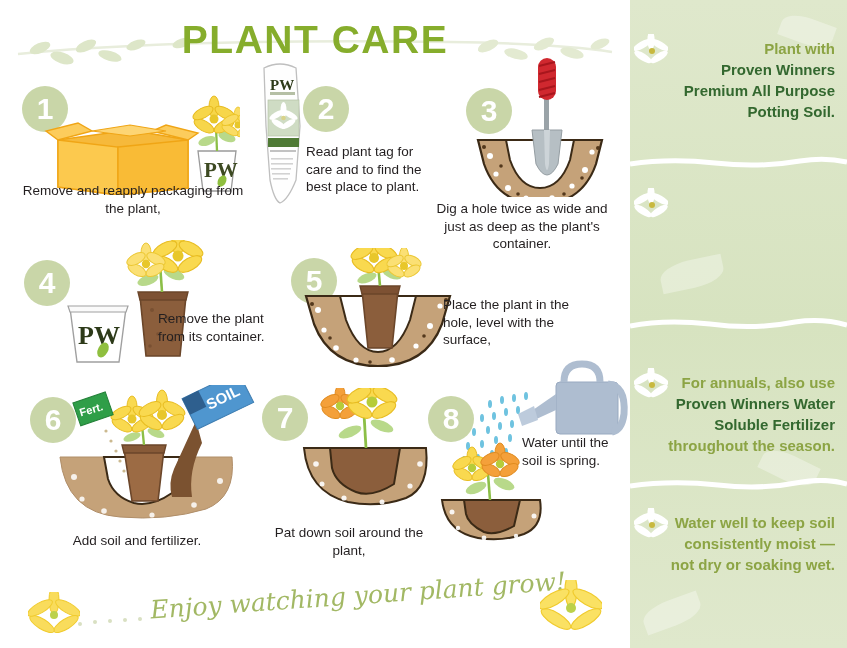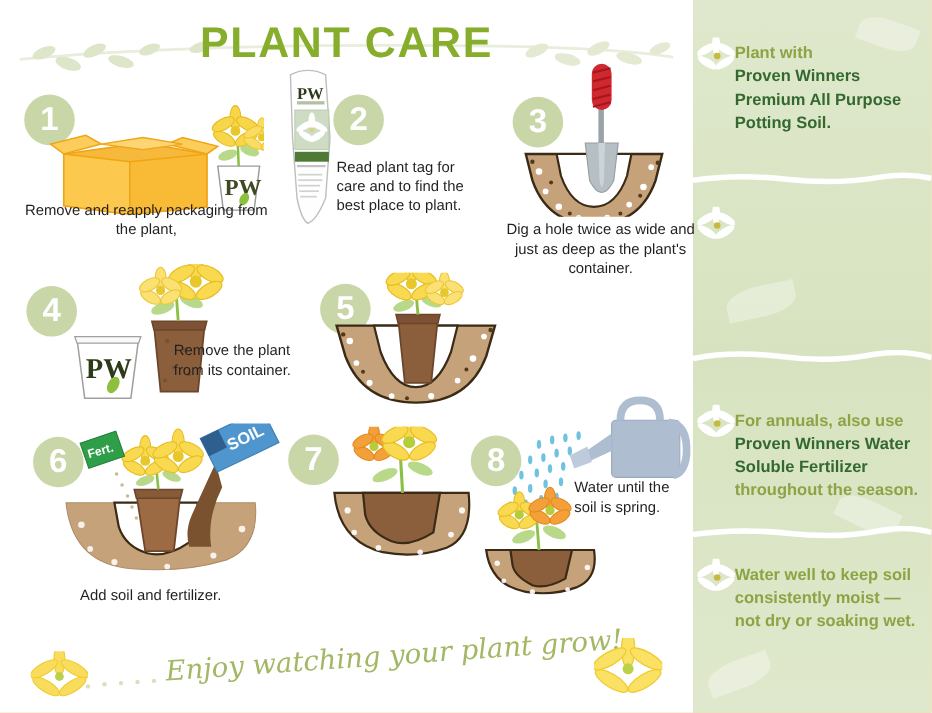--- a/index.html
+++ b/index.html
@@ -5,21 +5,21 @@
   * { box-sizing: border-box; margin: 0; padding: 0; }
   html, body {
     width: 847px; height: 648px;
     background: #ffffff;
     font-family: "Liberation Sans", sans-serif;
     overflow: hidden;
   }
   #poster {
     position: relative;
     width: 847px; height: 648px;
-    background: #fdba74;
+    background: #be185d;
   }
 
   
   #main {
     position: absolute; left: 0; top: 0;
     width: 630px; height: 648px;
     background: #ffffff;
   }
 
   
@@ -94,20 +94,21 @@
   
   #sidebar {
     position: absolute; left: 630px; top: 0;
     width: 217px; height: 648px;
     background: linear-gradient(180deg,#dfe8cc 0%, #d7e3c0 50%, #dfe8cc 100%);
   }
   .side-block {
     position: absolute;
     left: 0; width: 217px;
     padding: 0 12px 0 14px;
+    text-align: right;
   }
   .side-flower { position: absolute; left: 4px; top: -4px; }
   .side-text {
     position: relative;
     margin-left: 24px;
     font-family: "Liberation Sans", sans-serif;
     font-weight: bold;
     font-size: 15px;
     line-height: 21px;
     color: #8ca444;
@@ -269,21 +270,21 @@
         <g stroke="#a8161d" stroke-width="2" fill="none">
           <path d="M11,14 L27,10"></path>
             <path d="M11,22 L27,18"></path>
           <path d="M11,30 L27,26"></path>
             <path d="M11,38 L27,34"></path>
           <path d="M11,45 L27,41"></path>
         </g>
       </g>
     </svg>
 
-    <div class="cap center" style="left:452px; top:200px; width:188px;">Dig a hole twice as wide and just as deep as the plant's container.</div>
+    <div class="cap center" style="left:428px; top:200px; width:188px;">Dig a hole twice as wide and just as deep as the plant's container.</div>
 
     <div class="step-circle" style="left:24px; top:260px;">4</div>
 
     <svg class="art" style="left:60px; top:240px;" width="180" height="125">
 
       <path d="M10,68 L66,68 L59,122 L17,122 Z" fill="#ffffff" stroke="#a0a0a0" stroke-width="1.4"></path>
       <path d="M8,66 L68,66 L66,72 L10,72 Z" fill="#fafafa" stroke="#a0a0a0" stroke-width="1.2"></path>
       <text x="18" y="104" font-family="Liberation Serif, serif" font-size="26" font-weight="bold" fill="#2d3a19">PW</text>
       <ellipse cx="43" cy="110" rx="5" ry="8" transform="rotate(28 43 110)" fill="#8fbf3f"></ellipse>
 
@@ -374,20 +375,21 @@
           <ellipse cx="0" cy="-10" rx="4.5" ry="9"></ellipse>
           <ellipse cx="9" cy="-5" rx="9" ry="4.5" transform="rotate(28 9 -5)"></ellipse>
           <ellipse cx="8" cy="5" rx="9" ry="4.5" transform="rotate(-30 8 5)"></ellipse>
           <ellipse cx="-8" cy="5" rx="9" ry="4.5" transform="rotate(30 -8 5)"></ellipse>
           <ellipse cx="-9" cy="-5" rx="9" ry="4.5" transform="rotate(-28 -9 -5)"></ellipse>
         </g>
         <circle cx="0" cy="0" r="4" fill="#e8c72a"></circle>
       </g>
     </svg>
 
+    <div class="cap left" style="left:443px; top:296px; width:150px;">Place the plant in the hole, level with the surface,</div>
 
     <div class="step-circle" style="left:30px; top:397px;">6</div>
 
     <svg class="art" style="left:56px; top:385px;" width="200" height="140">
 
       <path d="M4,72 Q10,128 64,132 Q110,136 150,124 Q180,112 176,72 Z" fill="#c5a279" stroke="#b08e69" stroke-width="1"></path>
       <g fill="#ffffff" opacity="0.85">
         <circle cx="18" cy="92" r="3"></circle>
           <circle cx="26" cy="114" r="2.6"></circle>
         <circle cx="48" cy="126" r="2.8"></circle>
@@ -485,20 +487,21 @@
           <ellipse cx="0" cy="-14" rx="6" ry="13"></ellipse>
           <ellipse cx="13" cy="-7" rx="13" ry="6" transform="rotate(28 13 -7)"></ellipse>
           <ellipse cx="12" cy="8" rx="13" ry="6" transform="rotate(-30 12 8)"></ellipse>
           <ellipse cx="-12" cy="8" rx="13" ry="6" transform="rotate(30 -12 8)"></ellipse>
           <ellipse cx="-13" cy="-7" rx="13" ry="6" transform="rotate(-28 -13 -7)"></ellipse>
         </g>
         <circle cx="0" cy="0" r="5.5" fill="#b6cc3a"></circle>
       </g>
     </svg>
 
+    <div class="cap center" style="left:264px; top:524px; width:170px;">Pat down soil around the plant,</div>
 
     <div class="step-circle" style="left:428px; top:396px;">8</div>
 
     <svg class="art" style="left:432px; top:360px;" width="200" height="185">
 
       <g transform="translate(96,0)">
         <rect x="28" y="22" width="62" height="52" rx="4" fill="#aebdd0" stroke="#98a9c0" stroke-width="1"></rect>
         <path d="M36,22 Q36,4 54,4 Q72,4 72,22" fill="none" stroke="#aebdd0" stroke-width="7"></path>
         <path d="M80,24 Q98,26 96,54 Q94,70 84,72" fill="none" stroke="#aebdd0" stroke-width="7"></path>
         <path d="M28,34 L2,52 L2,62 L28,50 Z" fill="#aebdd0"></path>

